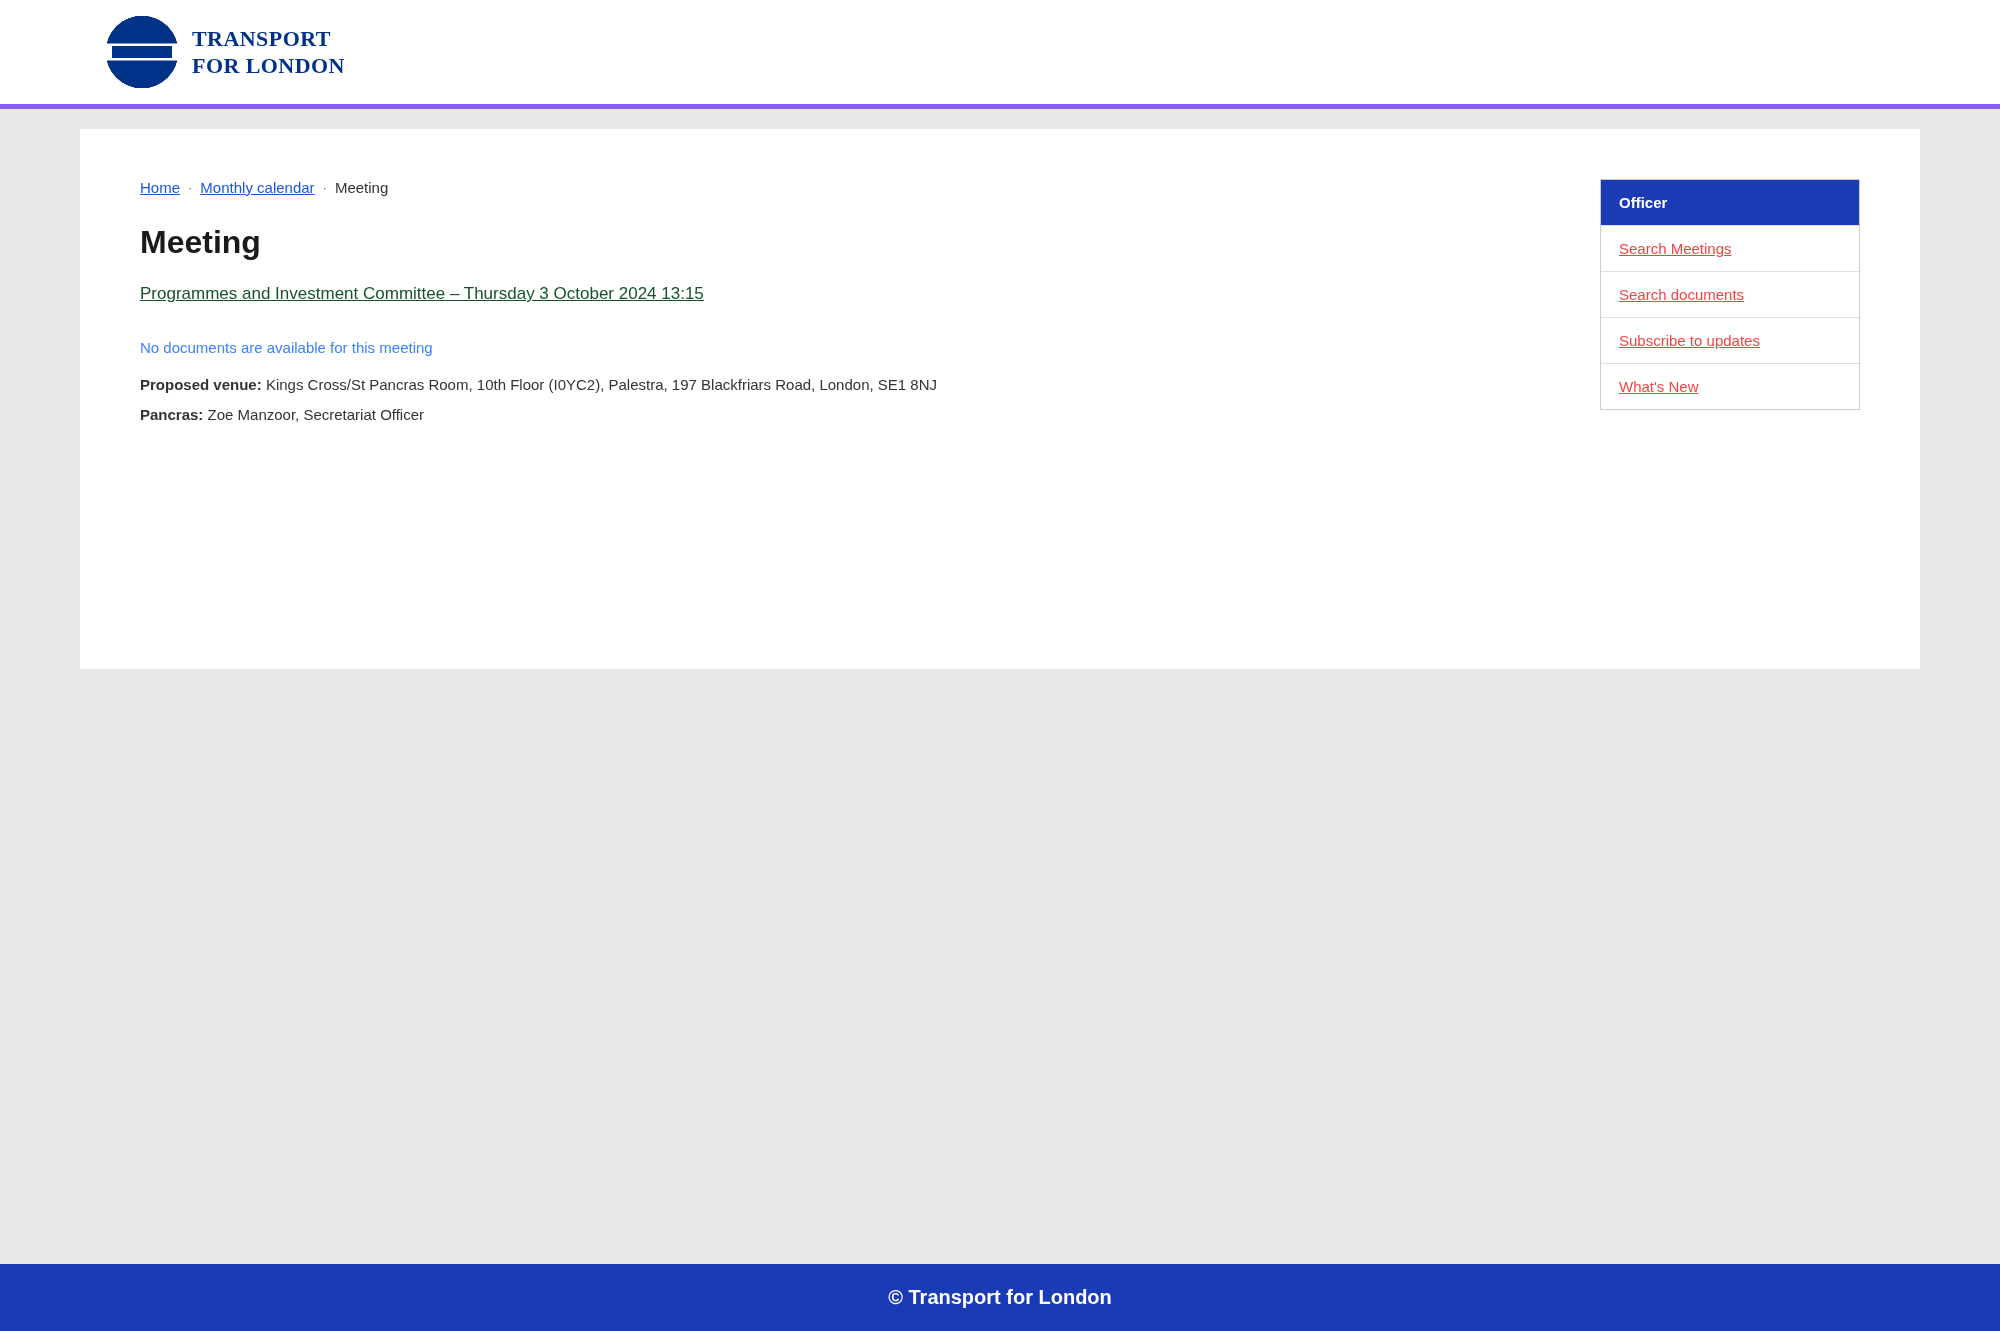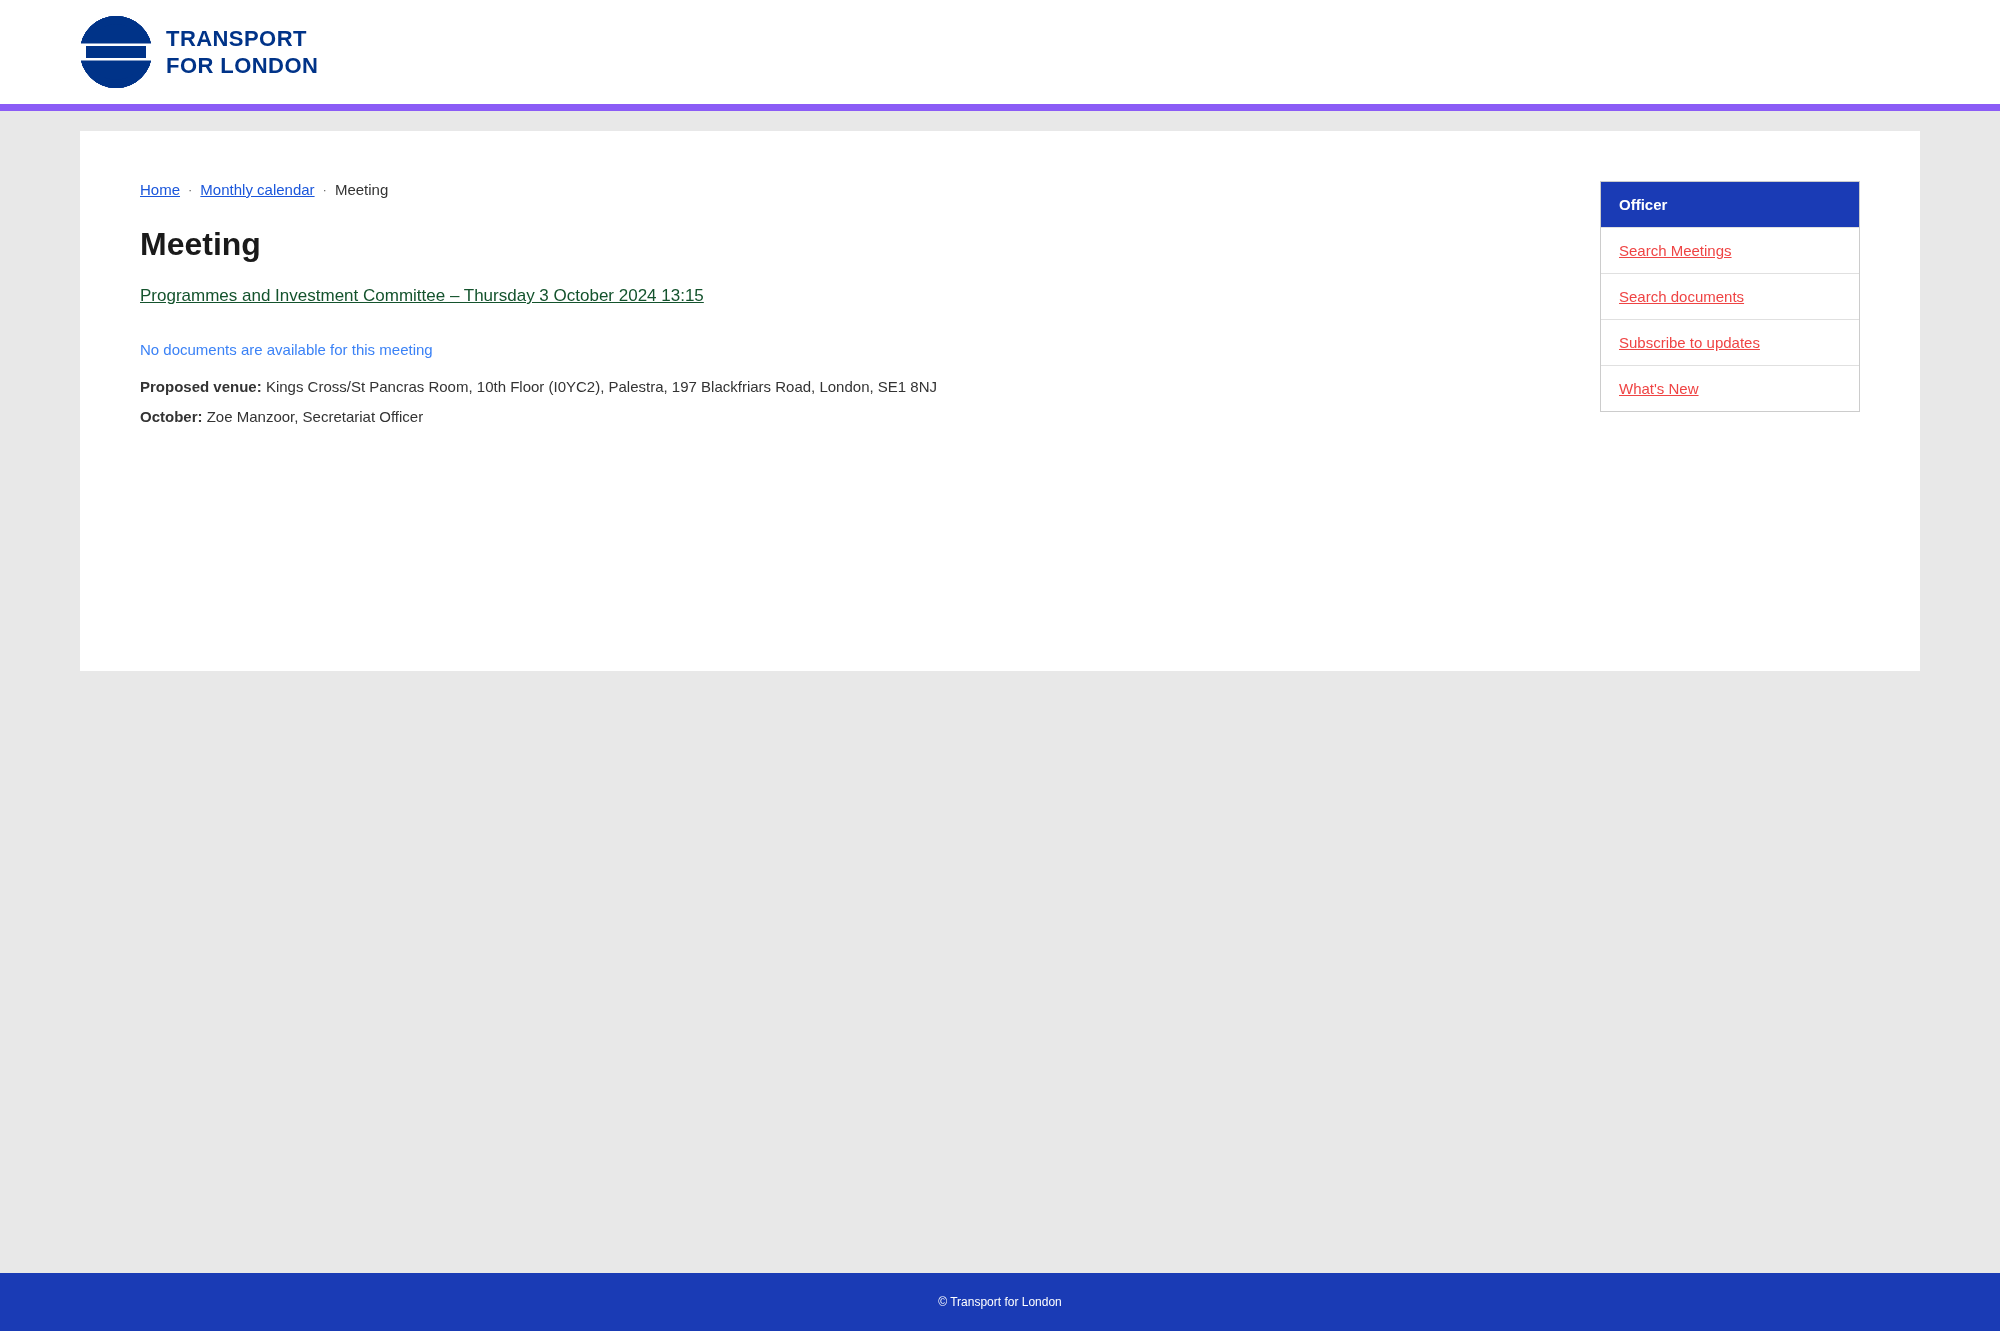--- a/index.html
+++ b/index.html
@@ -12,22 +12,23 @@
       font-family: Arial, Helvetica, sans-serif;
       background-color: #e8e8e8;
       min-height: 100vh;
       display: flex;
       flex-direction: column;
     }
 
     
     .header {
       background-color: #ffffff;
-      border-bottom: 7px solid #8b5cf6;
-      padding: 16px 80px;
+      border-bottom: 5px solid #8b5cf6;
+      padding: 16px 106px;
+      font-family: Liberation Serif, serif;
     }
 
     .header-inner {
       display: flex;
       align-items: center;
       gap: 18px;
     }
 
     .tfl-logo {
       display: flex;
@@ -168,22 +169,22 @@
       color: #ef4444;
       text-decoration: underline;
     }
 
     
     .footer {
       background-color: #1a3bb5;
       color: #ffffff;
       text-align: center;
       padding: 22px 0;
-      font-size: 12px;
-      font-weight: normal;
+      font-size: 20px;
+      font-weight: bold;
       margin-top: auto;
     }
   </style>
 </head>
 <body>
 
 <div class="header">
   <div class="header-inner">
     <a class="tfl-logo" href="#">
 
@@ -237,21 +238,21 @@
 
       <a href="#" class="meeting-link">Programmes and Investment Committee – Thursday 3 October 2024 13:15</a>
 
       <div class="meeting-details">
         <p class="no-docs">No documents are available for this meeting</p>
         <p>
           <span class="label">Proposed venue:</span>
           <span>Kings Cross/St Pancras Room, 10th Floor (I0YC2), Palestra, 197 Blackfriars Road, London, SE1 8NJ</span>
         </p>
         <p>
-          <span class="label">October:</span>
+          <span class="label">Pancras:</span>
           <span>Zoe Manzoor, Secretariat Officer</span>
         </p>
       </div>
 
     </div>
 
     <aside class="sidebar">
       <nav class="sidebar-nav">
         <a class="sidebar-nav-item active" href="#">Officer</a>
         <a class="sidebar-nav-item" href="#">Search Meetings</a>

